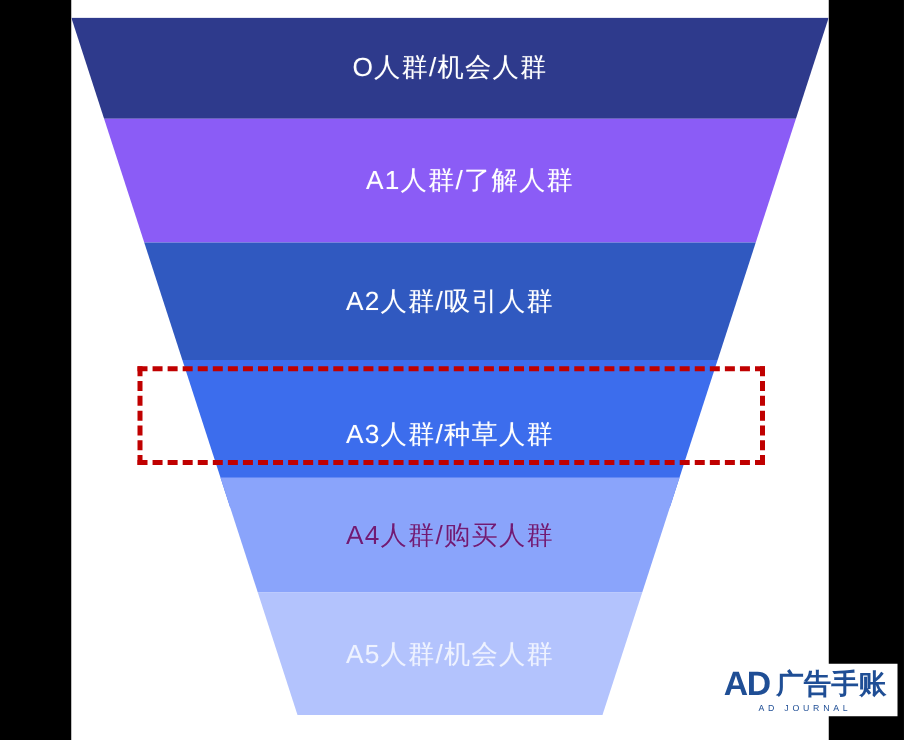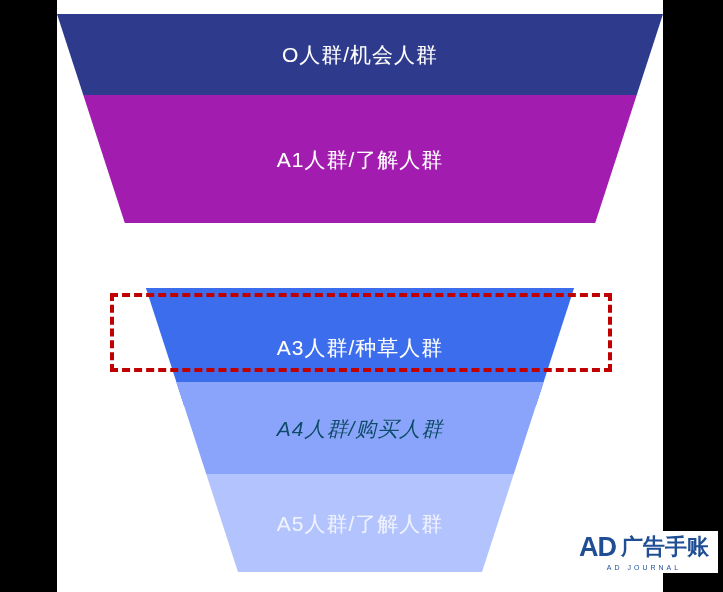--- a/index.html
+++ b/index.html
@@ -51,22 +51,21 @@
   .band-label {
     color: #ffffff;
     font-size: 21px;
     letter-spacing: 1px;
     line-height: 1;
     white-space: nowrap;
     font-weight: 400;
     text-shadow: 0 0 1px rgba(255,255,255,0.25);
   }
   .band.light .band-label {
-    color: #0c4a6e;
-    font-style: italic;
+    color: #701a75;
   }
   .band.lighter .band-label {
     color: #eef2ff;
   }
   
   #highlight-box {
     position: absolute;
     left: 110px;
     top: 293px;
     width: 502px;
@@ -124,35 +123,38 @@
 <div id="stage">
 
   <div id="canvas">
 
     <div id="funnel">
 
       <div class="band" style="top:0px;height:81px;background:#2e3a8c;">
         <span class="band-label">O人群/机会人群</span>
       </div>
 
-      <div class="band" style="top:81px;height:128px;background:#a21caf;">
+      <div class="band" style="top:81px;height:99px;background:#8b5cf6;margin-left:16px;">
         <span class="band-label">A1人群/了解人群</span>
       </div>
 
+      <div class="band" style="top:180px;height:94px;background:#3059c0;">
+        <span class="band-label">A2人群/吸引人群</span>
+      </div>
 
       <div class="band" style="top:274px;height:118px;background:#3c6ded;">
         <span class="band-label">A3人群/种草人群</span>
       </div>
 
       <div class="band light" style="top:368px;height:92px;background:#8aa4fb;">
         <span class="band-label">A4人群/购买人群</span>
       </div>
 
       <div class="band lighter" style="top:460px;height:98px;background:#b3c3fd;">
-        <span class="band-label">A5人群/了解人群</span>
+        <span class="band-label">A5人群/机会人群</span>
       </div>
 
     </div>
 
   </div>
 
   <div id="highlight-box"></div>
 
   <div id="logo">
     <div id="logo-main">

